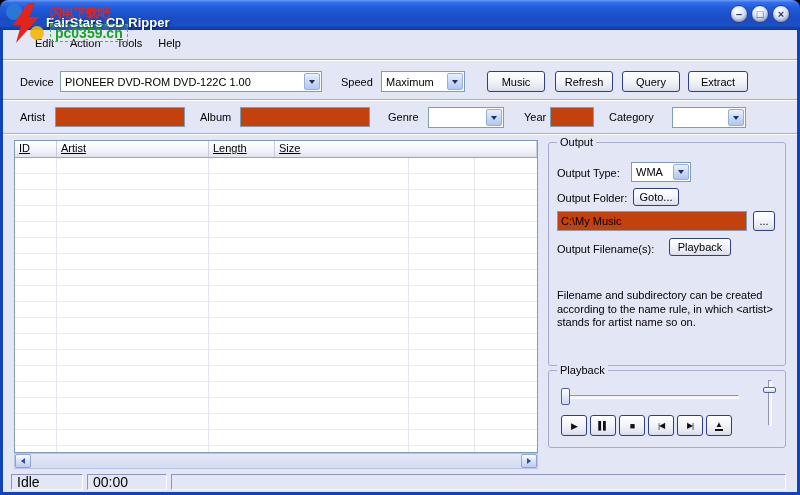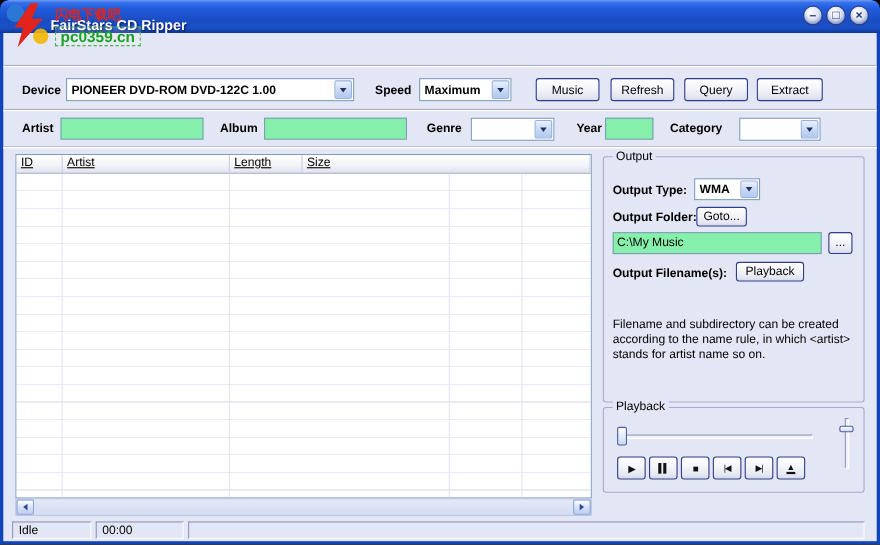--- a/index.html
+++ b/index.html
@@ -26,28 +26,28 @@
   .client { position:absolute; left:3px; top:30px; width:794px; height:462px;
     background:#E3E6F4; }
 
   .menubar { position:absolute; left:0; top:0; width:794px; height:26px;
     display:flex; align-items:center; padding-left:24px; }
   .menu-item { font-size:11px; padding:3px 8px; color:#000; }
 
   .groove { position:absolute; left:0; width:794px; height:2px;
     background:linear-gradient(180deg,#A9AECE 50%, #FFFFFF 50%); }
 
-  .bar-label, .glabel { position:absolute; font-size:11px; color:#000; white-space:nowrap;font-weight:bold; }
-
-  .txt { position:absolute; height:20px; border:1px solid #7F9DB9; background:#86efac;
+  .bar-label, .glabel { position:absolute; font-size:11px; color:#000; white-space:nowrap; }
+
+  .txt { position:absolute; height:20px; border:1px solid #7F9DB9; background:#c2410c;
     font:11px "Liberation Sans", sans-serif; padding:0 3px; }
 
   .combo { position:absolute; height:21px; background:#fff; border:1px solid #7F9DB9; }
   .combo-value { position:absolute; left:4px; right:18px; top:50%; transform:translateY(-50%);
-    font-size:11px; white-space:nowrap; overflow:hidden;font-weight:bold; }
+    font-size:11px; white-space:nowrap; overflow:hidden; }
   .combo-arrow { position:absolute; right:1px; top:1px; bottom:1px; width:16px;
     border:1px solid #96AEDC; border-radius:2px; display:flex; align-items:center; justify-content:center;
     background:linear-gradient(180deg,#EAF1FD,#CBDAF6 50%,#AFC7F0); }
   .tri-down { width:0; height:0; border-left:3px solid transparent; border-right:3px solid transparent;
     border-top:4px solid #21315E; }
 
   .xpbtn { position:absolute; border:1px solid #2F3F87; border-radius:3px;
     background:linear-gradient(180deg,#FFFFFF 0%,#F4F5F9 45%,#E3E6F1 85%,#D6DAEA 100%);
     font:11px "Liberation Sans", sans-serif; color:#000;
     display:flex; align-items:center; justify-content:center; cursor:default; }
@@ -89,21 +89,21 @@
   .vthumb { position:absolute; width:13px; height:6px; border:1px solid #4D5F9E; border-radius:2px;
     background:linear-gradient(180deg,#FDFEFF,#CDD8F2); }
   .pbtn { width:26px; height:21px; }
   .pglyph { font-size:8px; line-height:8px; color:#111; letter-spacing:-1px; }
   .pglyph.big { font-size:9px; }
   .pglyph.eject { border-bottom:2px solid #111; padding-bottom:0; letter-spacing:0; }
 
   
   .statusbar { position:absolute; left:0; width:794px; height:18px; }
   .spanel { position:absolute; top:0; height:16px; border:1px solid;
-    border-color:#8F94BA #FDFDFF #FDFDFF #8F94BA; font-size:11px; line-height:14px;
+    border-color:#8F94BA #FDFDFF #FDFDFF #8F94BA; font-size:14px; line-height:14px;
     padding-left:5px; color:#000; }
 
   
   .watermark { position:absolute; left:2px; top:0; width:170px; height:62px; z-index:60; }
   .wm-logo { position:absolute; left:2px; top:2px; }
   .wm-name { position:absolute; left:48px; top:5px; color:#E1251B; font-size:12px; font-weight:bold; white-space:nowrap; }
   .wm-url { position:absolute; left:48px; top:24px; color:#1BA126; font-size:14px; font-weight:bold;
     border:1px dashed #49B34F; padding:0 4px; background:rgba(255,255,255,.15); white-space:nowrap; }
 </style>
 </head>
@@ -119,20 +119,26 @@
     <div class="win-btn" style="right:31px">
       <span class="win-glyph">□</span>
     </div>
     <div class="win-btn" style="right:10px">
       <span class="win-glyph">×</span>
     </div>
   </div>
 
   <div class="client">
 
+    <div class="menubar">
+      <span class="menu-item">Edit</span>
+      <span class="menu-item">Action</span>
+      <span class="menu-item">Tools</span>
+      <span class="menu-item">Help</span>
+    </div>
 
     <div class="groove" style="top:29px"></div>
 
     <span class="bar-label" style="left:17px;top:46px">Device</span>
     <div class="combo" style="left:57px;top:41px;width:262px">
       <span class="combo-value">PIONEER DVD-ROM DVD-122C 1.00</span>
       <span class="combo-arrow">
           <i class="tri-down"></i>
         </span>
     </div>

